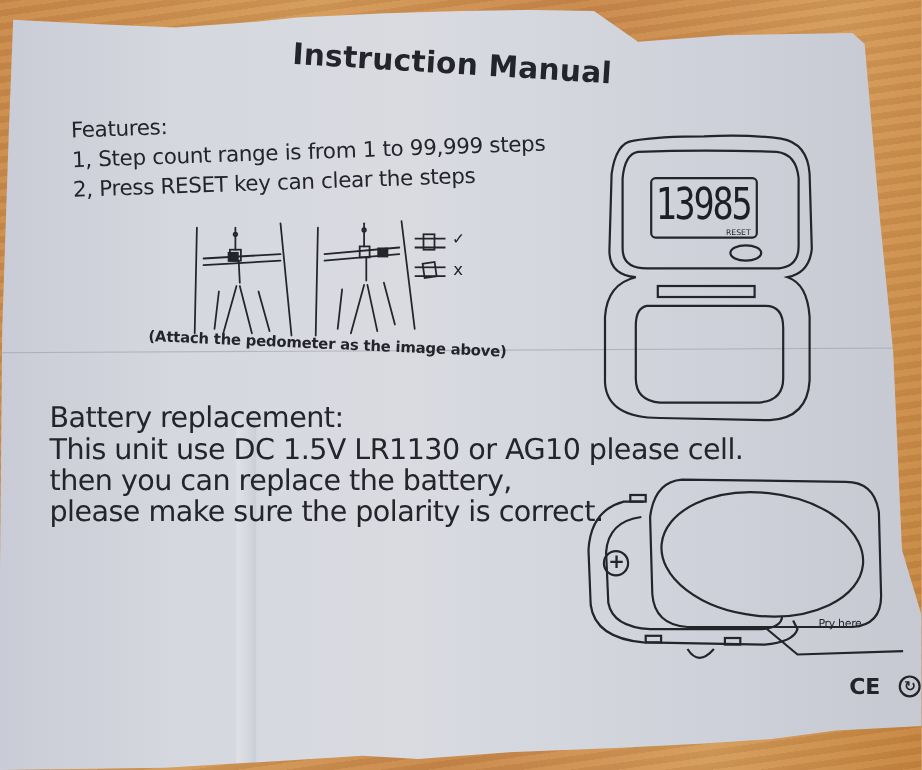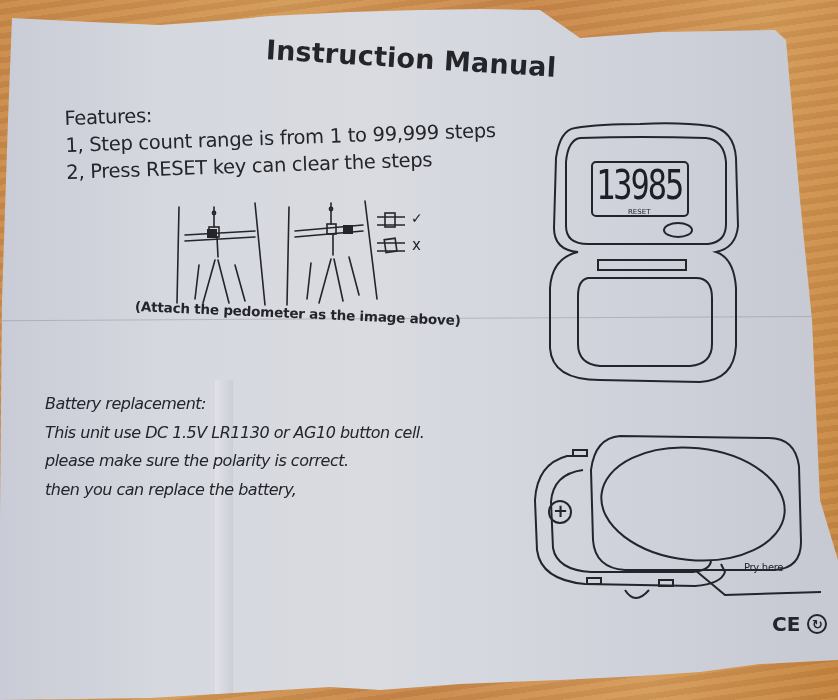--- a/index.html
+++ b/index.html
@@ -35,27 +35,27 @@
     position: absolute; left: 64px; top: 105px; font-size: 19.5px; line-height: 27px;
     transform: rotate(-2deg); transform-origin: left top;
     font-family: "DejaVu Sans", sans-serif; letter-spacing: -0.3px;
   }
   .features div { white-space: nowrap; }
   .caption {
     position: absolute; left: 135px; top: 298px; font-size: 13.5px; font-weight: bold;
     transform: rotate(2.5deg); transform-origin: left center; letter-spacing: -0.2px;
   }
   .battery {
-    position: absolute; left: 45px; top: 390px; font-size: 16px; line-height: 28.5px;
-    font-family: "DejaVu Sans", sans-serif; letter-spacing: -0.5px; font-style: italic;
+    position: absolute; left: 45px; top: 366px; font-size: 26px; line-height: 28.5px;
+    font-family: "DejaVu Sans", sans-serif; letter-spacing: -0.5px;
   }
   .battery div { white-space: nowrap; }
   svg { position: absolute; overflow: visible; }
   .pry-label { position: absolute; left: 744px; top: 562px; font-size: 10px; letter-spacing: -0.3px; }
-  .marks { position: absolute; left: 772px; top: 612px; font-size: 20px; font-weight: bold; display: flex; align-items: center; gap: 7px; }
+  .marks { position: absolute; left: 772px; top: 612px; font-size: 20px; font-weight: bold; display: flex; align-items: center; gap: 17px; }
   .recycle { width: 20px; height: 20px; border-radius: 50%; border: 2.5px solid #23252b; box-sizing: border-box; display: inline-flex; align-items: center; justify-content: center; font-size: 13px; }
 </style>
 </head>
 <body>
 
 <div class="wood-grain"></div>
 
 <div class="paper">
   <div class="fold-v"></div>
   <div class="fold-h"></div>
@@ -118,27 +118,27 @@
     <g stroke="#23252b" stroke-width="2" fill="none">
       <path d="M35 10 Q20 12 16 40 L14 110 Q14 132 38 134 Q12 140 10 170 L10 230 Q12 262 60 262 L160 264 Q194 262 196 228 L196 170 Q194 140 176 134 Q196 130 198 108 L196 40 Q194 12 170 8 Q140 4 100 6 Q60 6 35 10 Z"></path>
       <path d="M40 20 Q28 22 26 44 L26 108 Q26 126 48 126 L168 126 Q186 124 186 106 L186 44 Q184 22 166 20 Q100 18 40 20 Z"></path>
       <rect x="52" y="44" width="96" height="54" rx="4"></rect>
       <ellipse cx="138" cy="112" rx="14" ry="7"></ellipse>
       <rect x="58" y="142" width="88" height="10"></rect>
       <path d="M48 160 Q38 162 38 178 L38 226 Q38 246 60 248 L150 248 Q172 246 172 226 L172 180 Q172 160 156 160 Z"></path>
     </g>
   </svg>
   <div style="position:absolute; left:596px; top:166px; font-family:'DejaVu Sans Mono', monospace; font-size:32px; color:#1d1f24; letter-spacing:-2px; transform:scaleY(1.25);">13985</div>
-  <div style="position:absolute; left:628px; top:208px; font-size:7px; color:#23252b;">RESET</div>
+  <div style="position:absolute; left:660px; top:208px; font-size:7px; color:#23252b;">RESET</div>
 
   <div class="battery ink">
     <div>Battery replacement:</div>
-    <div>This unit use DC 1.5V LR1130 or AG10 button cell.</div>
+    <div>This unit use DC 1.5V LR1130 or AG10 please cell.</div>
+    <div>then you can replace the battery,</div>
     <div>please make sure the polarity is correct.</div>
-    <div>then you can replace the battery,</div>
   </div>
 
   <svg width="310" height="180" style="left:525px; top:430px;" viewBox="0 0 310 180">
     <g stroke="#23252b" stroke-width="2" fill="none">
       <path d="M60 26 L42 26 Q12 34 10 70 L12 120 Q16 150 60 154 L170 156 Q196 154 200 142 L196 134"></path>
       <path d="M58 40 Q28 44 26 72 L28 118 Q32 140 66 142 L168 142 Q186 140 186 130"></path>
       <path d="M95 6 Q70 8 66 40 L68 110 Q70 138 100 140 L250 140 Q276 138 276 112 L274 36 Q270 8 244 8 Z"></path>
       <ellipse cx="168" cy="74" rx="92" ry="56" transform="rotate(6 168 74)"></ellipse>
       <circle cx="35" cy="82" r="11"></circle>
       <rect x="48" y="20" width="14" height="6"></rect>

